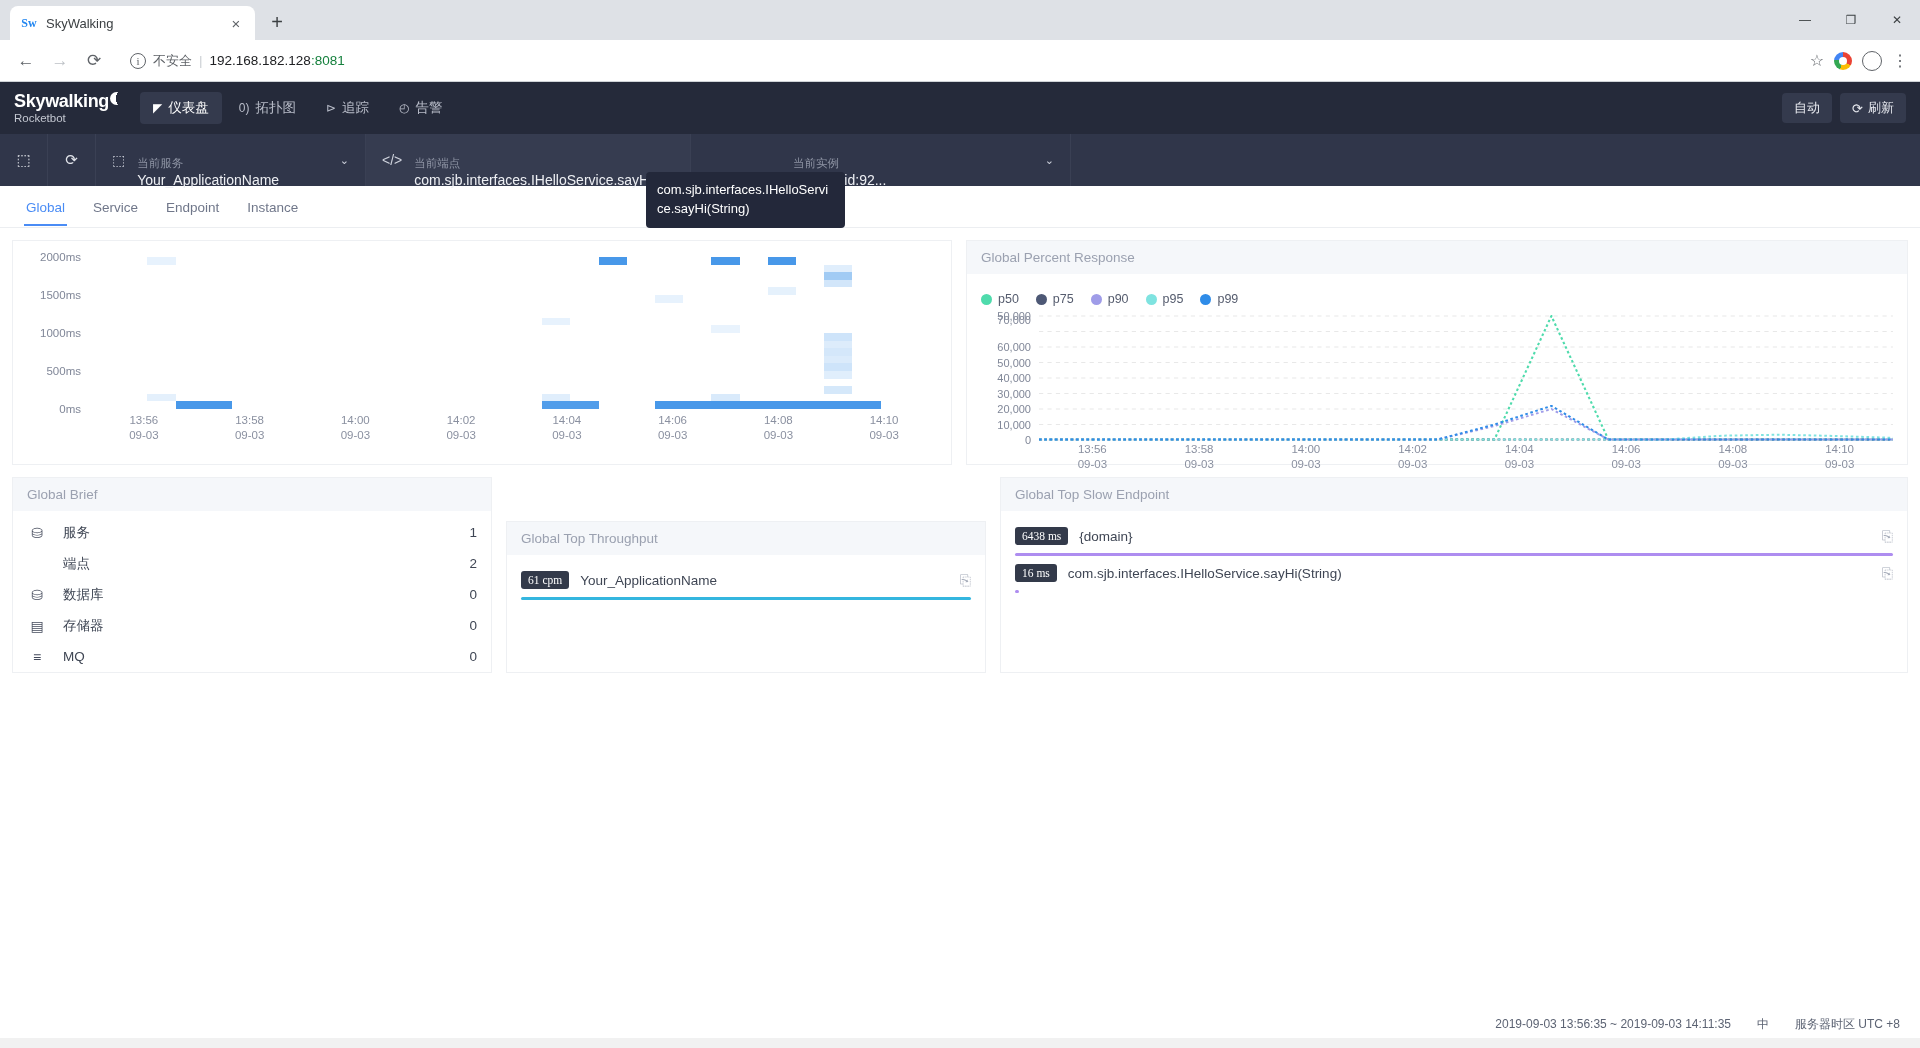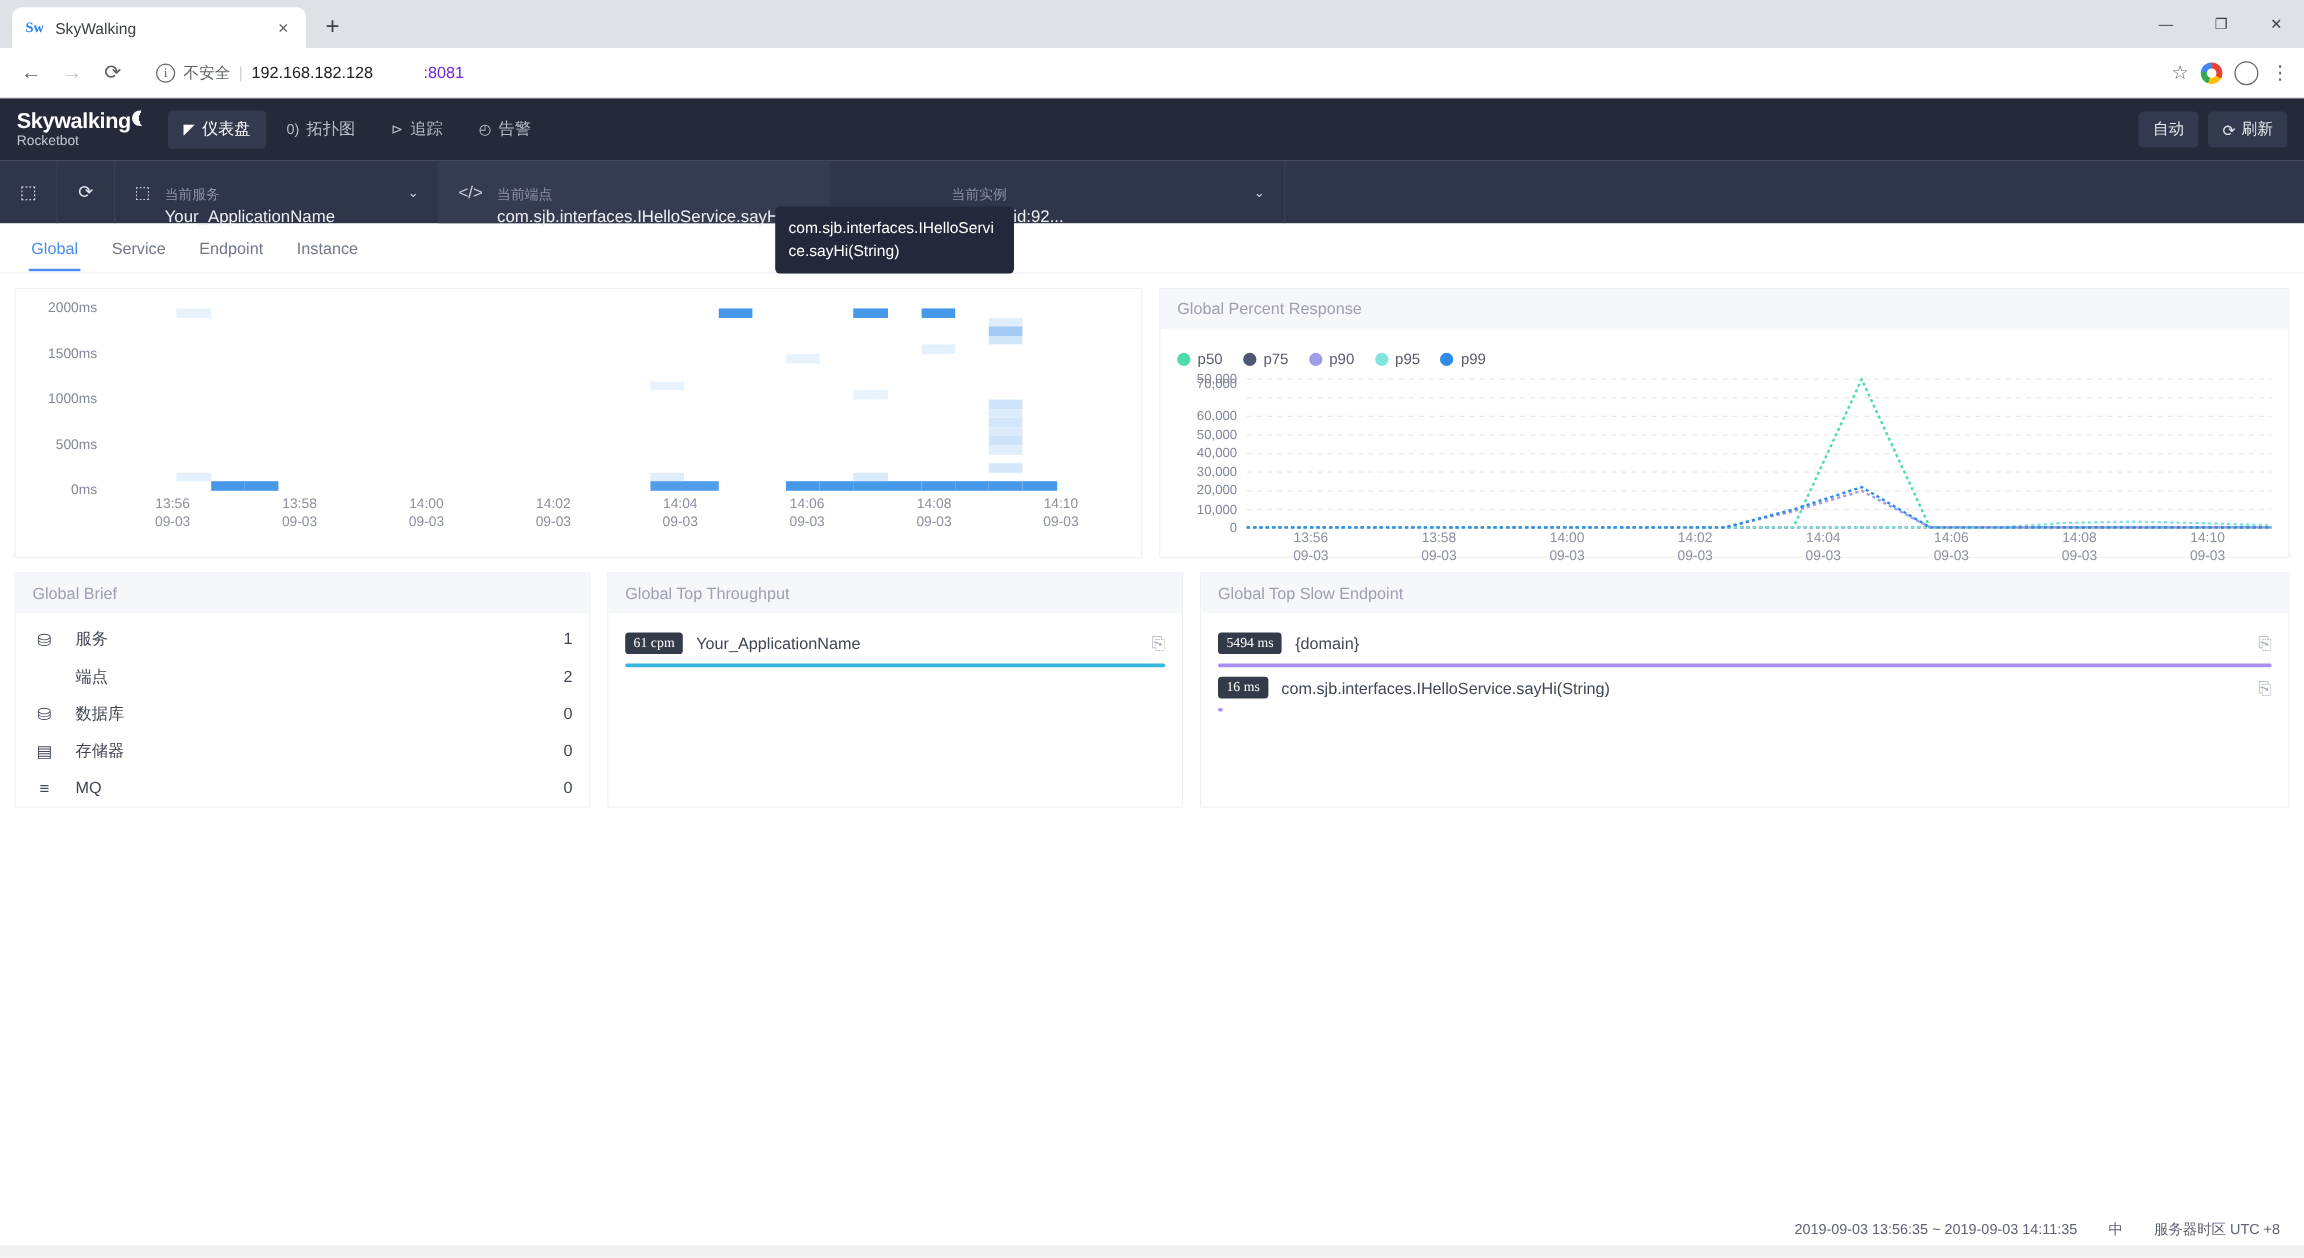--- a/index.html
+++ b/index.html
@@ -66,21 +66,21 @@
   }
   .omni-info {
     width: 16px; height: 16px; border: 1.4px solid #5f6368;
     border-radius: 50%; display: flex; align-items: center;
     justify-content: center; font-size: 11px; color: #5f6368;
     font-family: "Liberation Serif", serif; flex: 0 0 16px;
   }
   .omni-warn { color: #5f6368; font-size: 13px; }
   .omni-sep { color: #cbcfd3; }
   .omni-url { color: #202124; }
-  .omni-url .port { color: #6d28d9; padding-left: 42px; }
+  .omni-url .port { color: #15803d; }
   .toolbar-right { display: flex; align-items: center; gap: 10px; }
   .star-icon { color: #5f6368; font-size: 16px; }
   .chrome-dot {
     width: 18px; height: 18px; border-radius: 50%;
     background: conic-gradient(#ea4335 0deg 120deg, #fbbc04 120deg 200deg,
       #34a853 200deg 280deg, #4285f4 280deg 360deg);
     position: relative;
   }
   .chrome-dot::after {
     content:''; position:absolute; left:5px; top:5px; width:8px; height:8px;
@@ -240,21 +240,21 @@
     display: flex; align-items: center; height: 31px; padding: 0 14px; gap: 16px;
   }
   .brief-ic {
     width: 20px; color: #454b5c; font-size: 14px; display:flex;
     align-items:center; justify-content:center;
   }
   .brief-name { font-size: 13.5px; color: #3f4654; flex: 1; }
   .brief-val { font-size: 13.5px; color: #3f4654; }
 
   
-  .tp-panel { flex: 0 0 480px; }
+  .tp-panel { flex: 0 0 480px; margin-top: 44px; }
   .slow-panel { flex: 1; }
   .tp-item { padding: 8px 14px 0; position: relative; }
   .tp-line { display: flex; align-items: center; gap: 11px; }
   .tp-badge {
     background: #333a4a; color: #fff; font-size: 11.5px;
     padding: 3px 7px; border-radius: 3px; white-space: nowrap; font-family: Liberation Serif, serif;
   }
   .tp-name { font-size: 13.5px; color: #3f4654; flex: 1;
     white-space: nowrap; overflow: hidden; text-overflow: ellipsis; }
   .tp-copy { color: #a8aebb; font-size: 14px; }
@@ -609,21 +609,21 @@
             <div class="tp-bar" style="width: 100%; background: rgb(52, 182, 223);"></div>
           </div>
         </div>
     </div>
 
     <div class="panel slow-panel">
       <div class="panel-head">Global Top Slow Endpoint</div>
       <div class="panel-body" id="slow-rows">
           <div class="tp-item">
             <div class="tp-line">
-              <span class="tp-badge">5494 ms</span>
+              <span class="tp-badge">6438 ms</span>
               <span class="tp-name">{domain}</span>
               <span class="tp-copy">⎘</span>
             </div>
             <div class="tp-bar" style="width: 100%; background: rgb(174, 141, 240);"></div>
           </div>
           <div class="tp-item">
             <div class="tp-line">
               <span class="tp-badge">16 ms</span>
               <span class="tp-name">com.sjb.interfaces.IHelloService.sayHi(String)</span>
               <span class="tp-copy">⎘</span>

